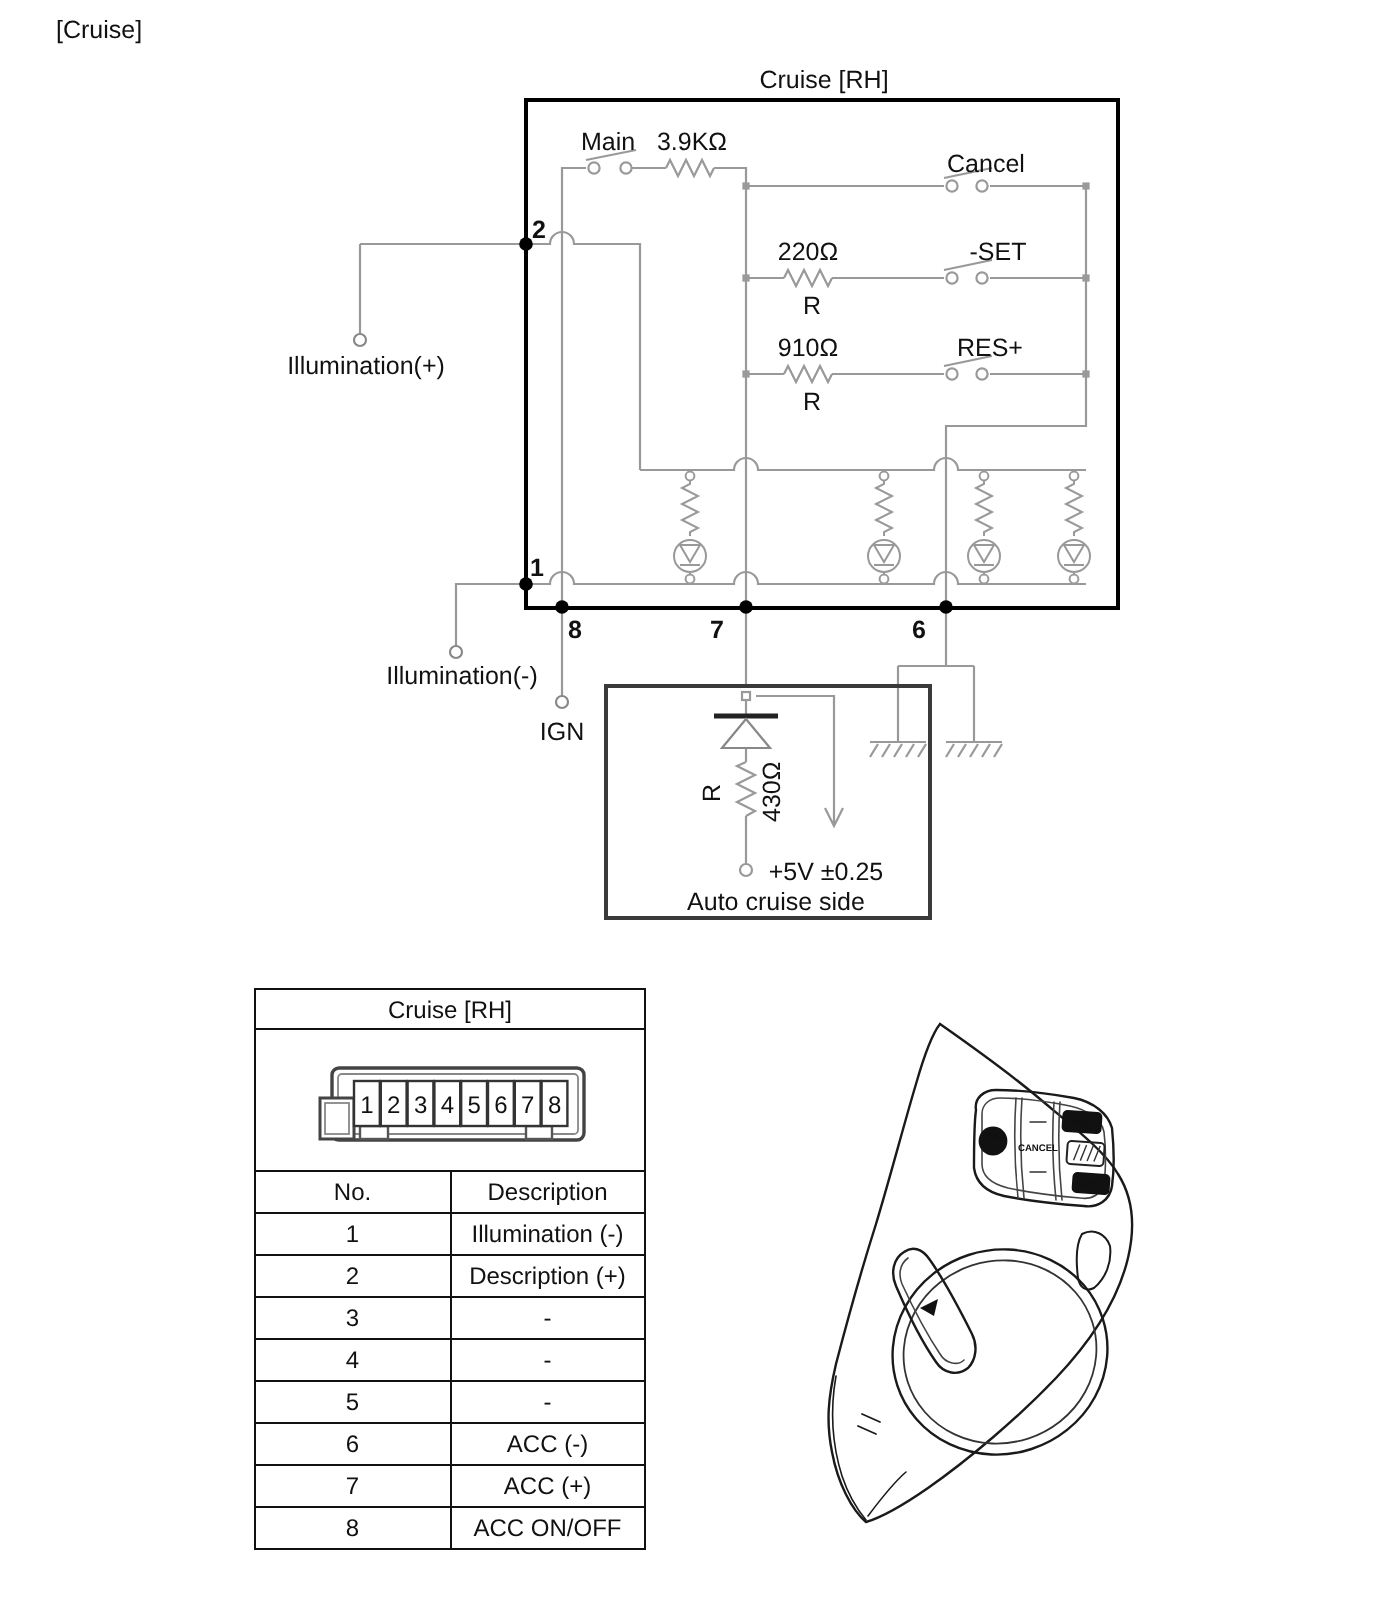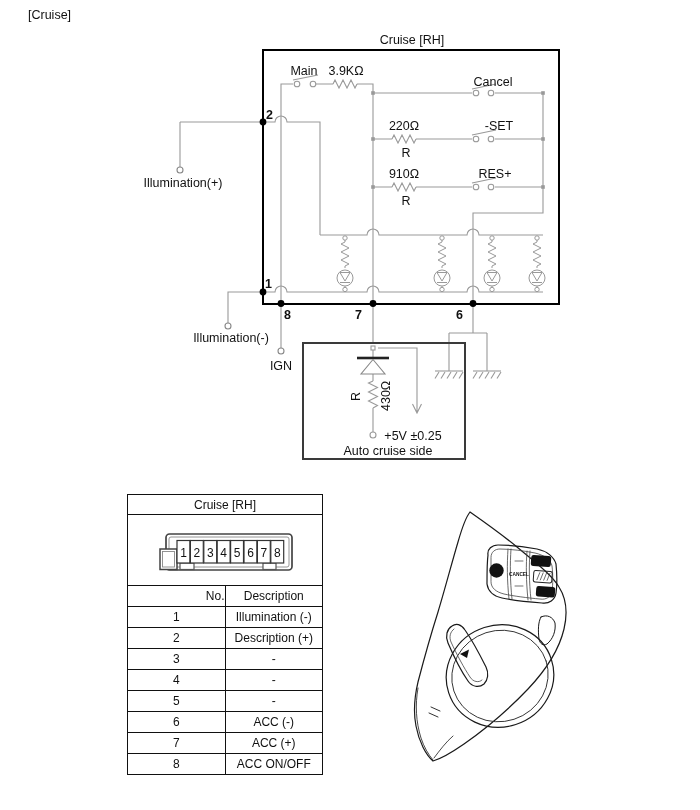--- a/index.html
+++ b/index.html
@@ -7,21 +7,21 @@
        font-family:"Liberation Sans", sans-serif;color:#111;}
   .abs{position:absolute;}
   #corner-label{left:13px;top:8px;font-size:12.5px;margin-left:15px;}
   svg text{font-family:"Liberation Sans", sans-serif;fill:#111;}
   
   #pin-table{left:127px;top:494px;width:196px;border-collapse:collapse;
              table-layout:fixed;font-size:12px;}
   #pin-table td{border:1.6px solid #111;text-align:center;vertical-align:middle;
                 padding:0;height:20px;}
   #pin-table td.img-cell{height:70px;position:relative;}
-  #pin-table .no-col{width:44px;text-align:right;}
+  #pin-table .no-col{width:44px;}
 </style>
 </head>
 <body>
 
 <div id="corner-label" class="abs">[Cruise]</div>
 
 <svg class="abs" style="left:0;top:0" width="700" height="480" viewBox="0 0 700 480">
 
   <rect x="263" y="50" width="296" height="254" fill="none" stroke="#000" stroke-width="2"></rect>
   <text x="412" y="44" text-anchor="middle" font-size="12.5">Cruise [RH]</text>

